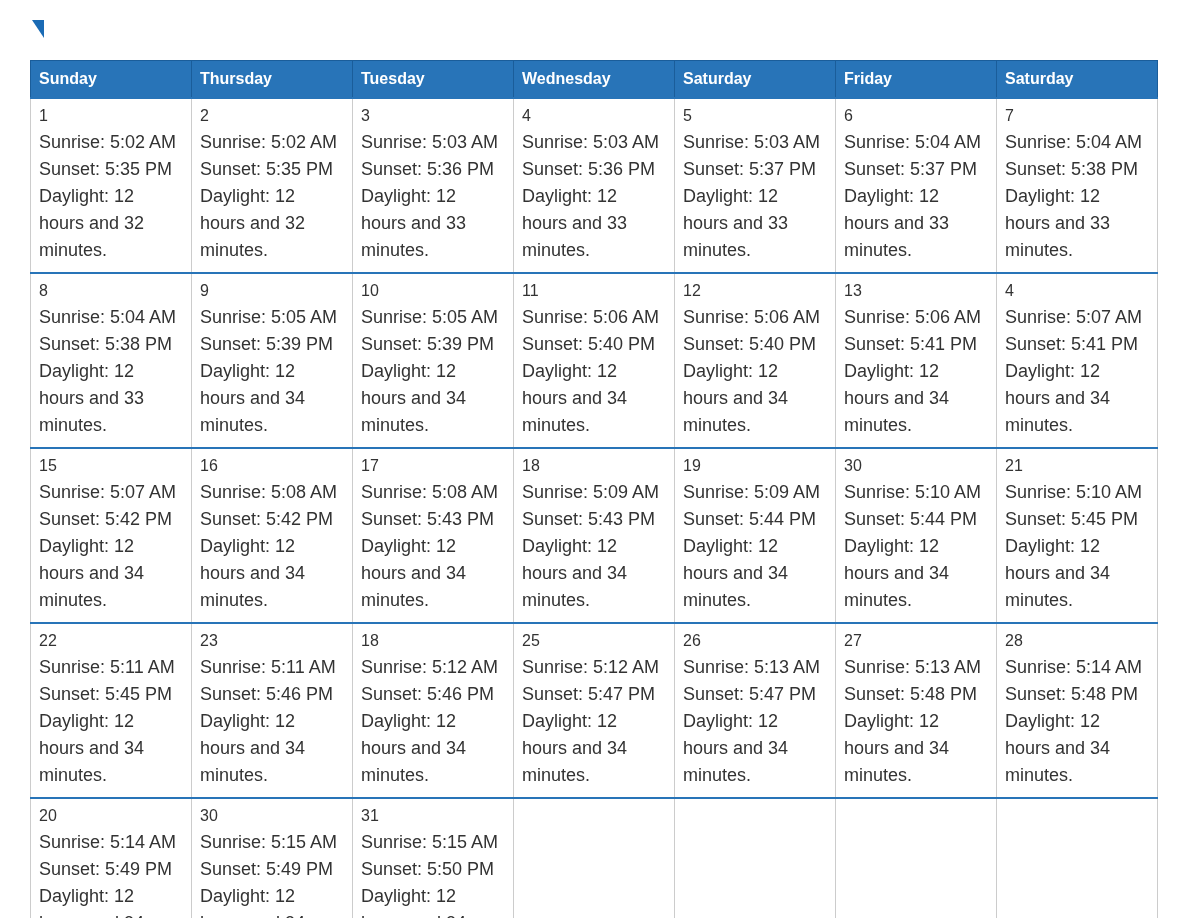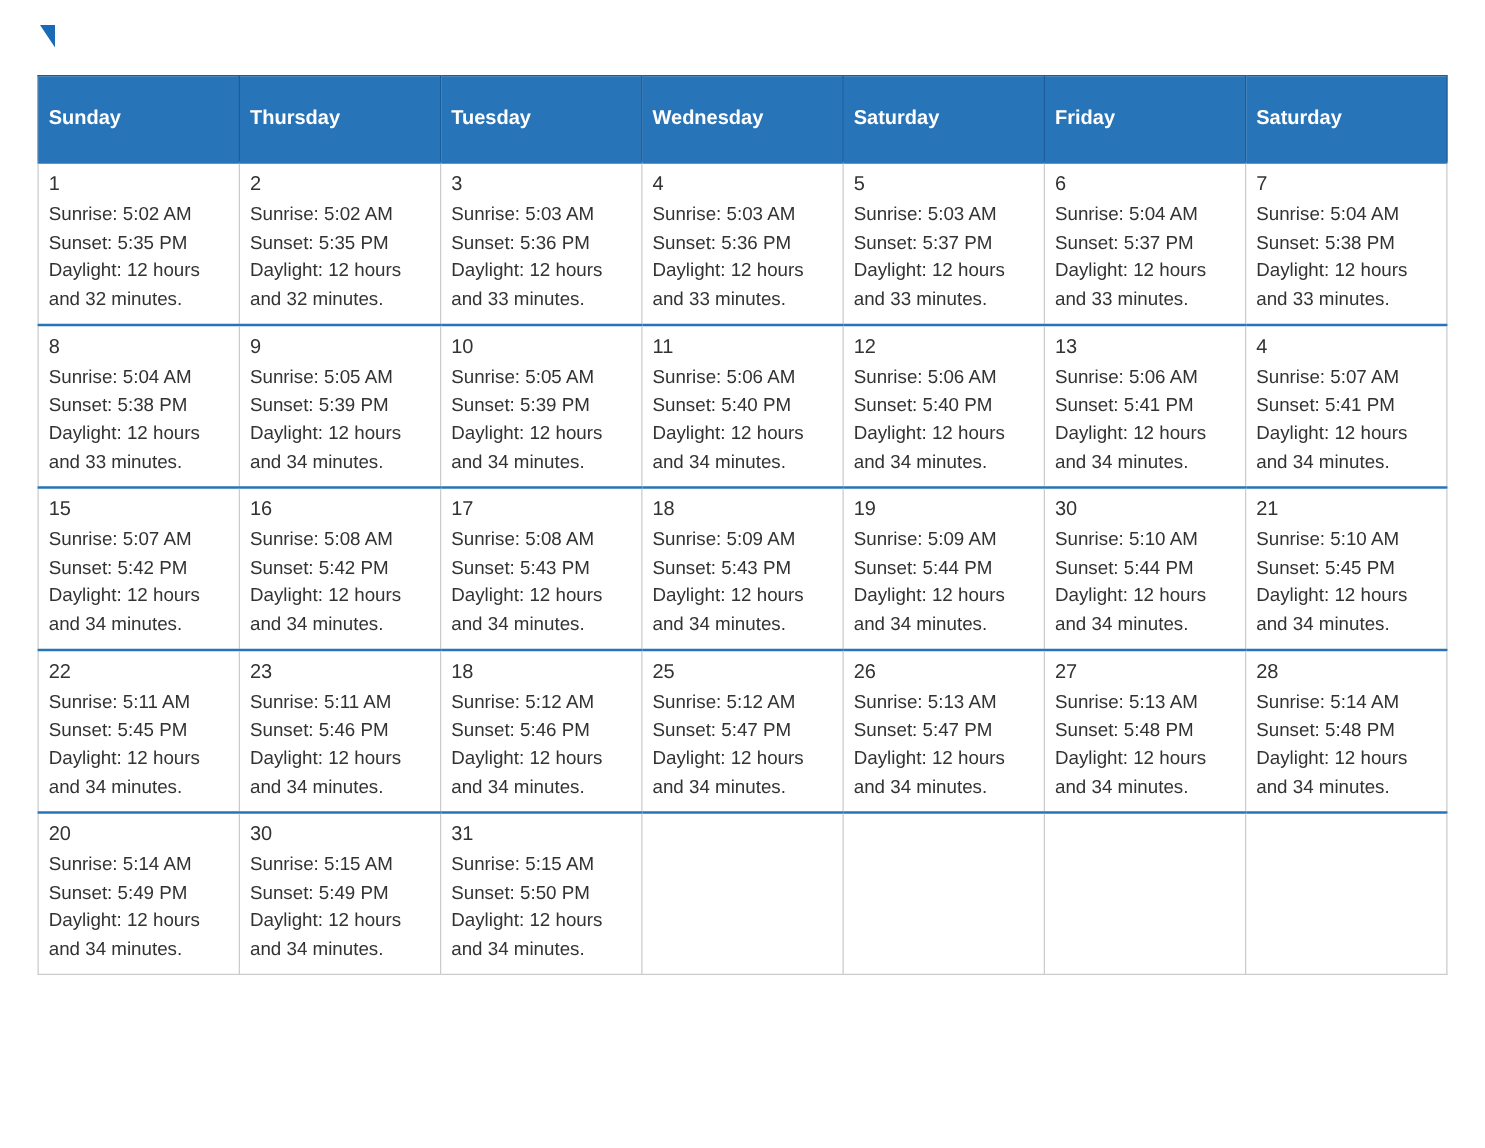--- a/index.html
+++ b/index.html
@@ -54,42 +54,42 @@
       margin-top: 4px;
     }
     .calendar {
       width: 100%;
       border-collapse: collapse;
       border: 1px solid #aaa;
     }
     .calendar th {
       background-color: #2874b8;
       color: #fff;
-      padding: 25px 8px;
+      padding: 9px 8px;
       font-size: 16px;
       text-align: left;
       border: 1px solid #1a5d9a;
     }
     .calendar td {
       vertical-align: top;
       padding: 8px;
       border: 1px solid #ccc;
       border-top: 2px solid #2874b8;
       font-size: 13px;
       color: #333;
       width: 14.28%;
     }
     .day-number {
       font-size: 16px;
       font-weight: normal;
       margin-bottom: 4px;
       display: block;
     }
     .day-info {
-      font-size: 15px;
+      font-size: 18px;
       line-height: 1.5;
       color: #333;
     }
     .empty-cell {
       border-top: 2px solid #2874b8;
     }
   </style>
 </head>
 <body>
 

